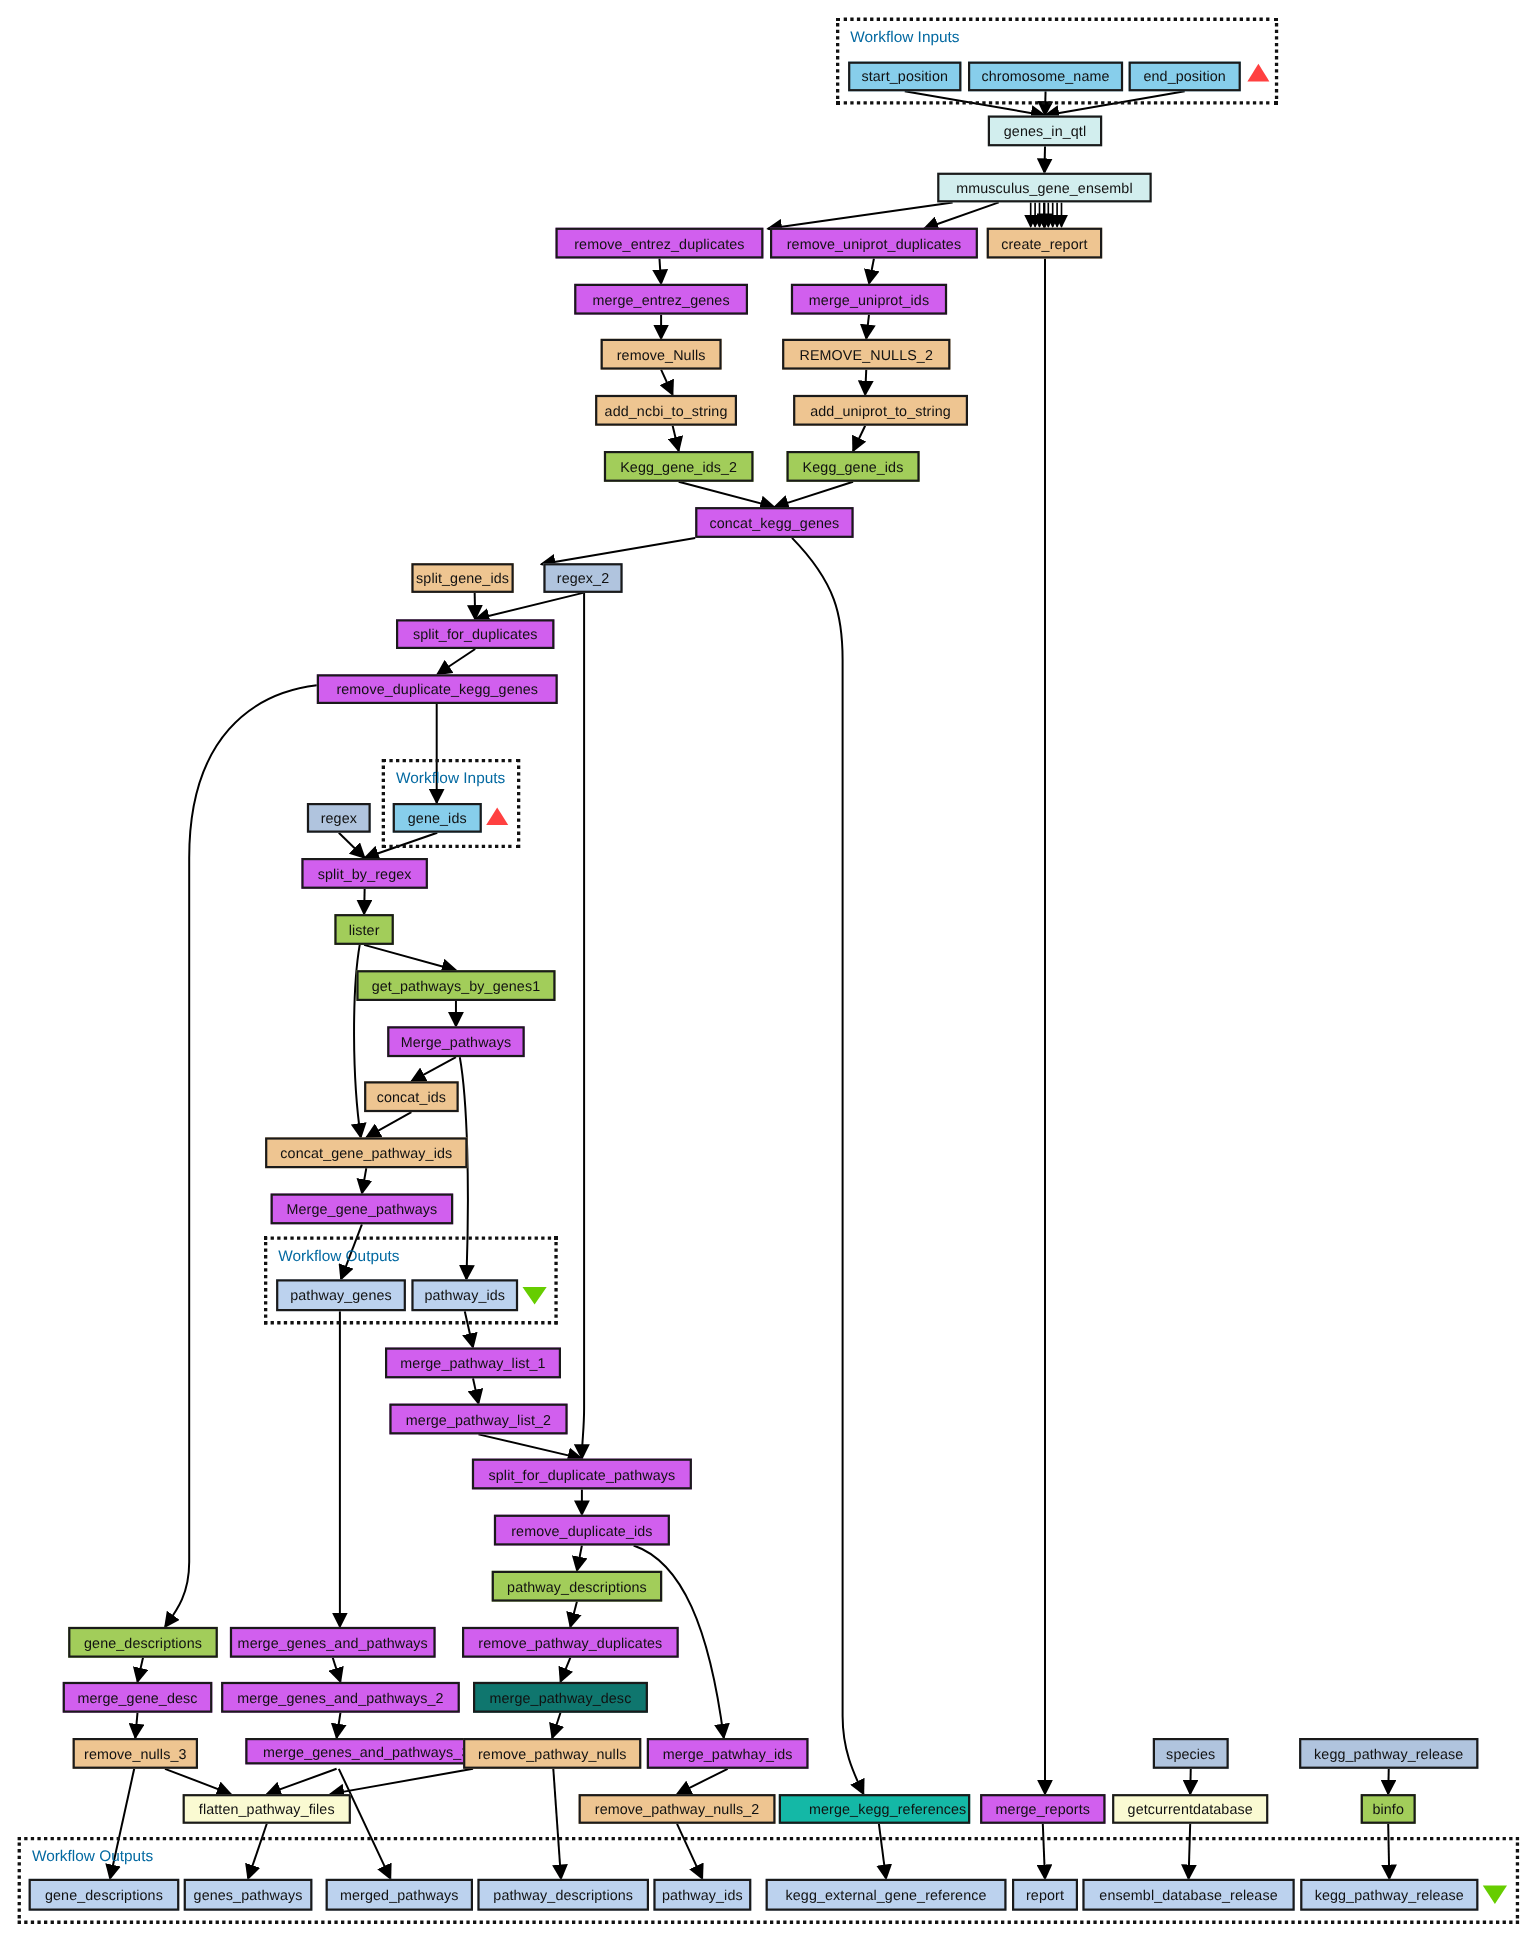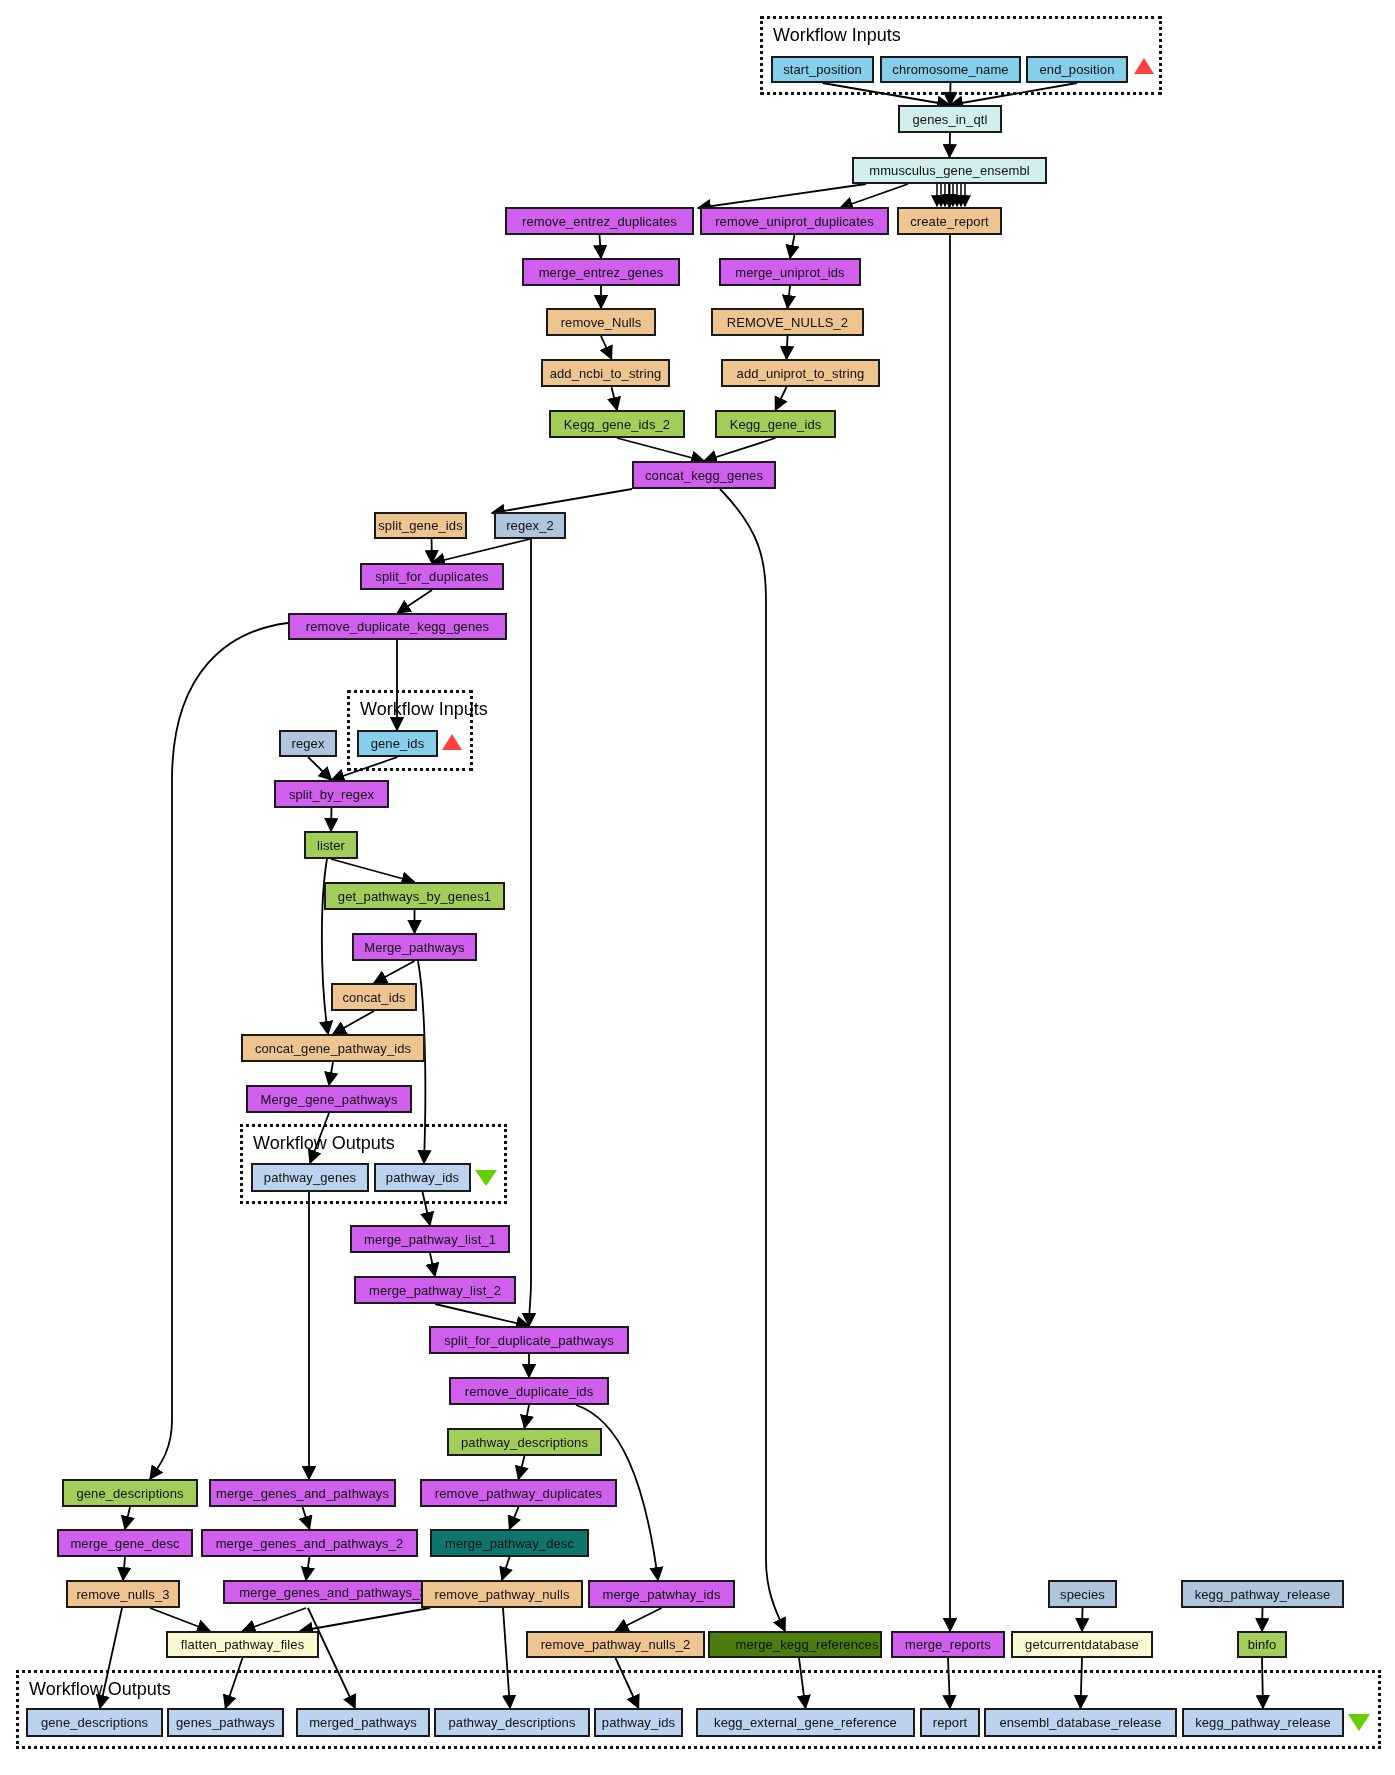--- a/index.html
+++ b/index.html
@@ -7,21 +7,21 @@
          font-family:"Liberation Sans", "DejaVu Sans", sans-serif; }
   #canvas { position:absolute; left:0; top:0; width:1395px; height:1775px; }
   #edges { position:absolute; left:0; top:0; width:1395px; height:1775px; pointer-events:none; }
   .node { position:absolute; box-sizing:border-box; border:2px solid #1a1a1a;
           display:flex; align-items:center; justify-content:center;
           font-size:13px; color:#111; white-space:nowrap; letter-spacing:0.1px;
           cursor:pointer; }
   .group { position:absolute; box-sizing:border-box; }
   .group.dotted { border:3px dotted #111; }
   .group.solid { border:2px solid #1a1a1a; background:#eff6fe; }
-  .group-label { position:absolute; left:10px; top:6px; font-size:18px; color:#000000; white-space:nowrap; }
+  .group-label { position:absolute; left:10px; top:6px; font-size:14px; color:#0369a1; white-space:nowrap; }
   .marker { position:absolute; width:0; height:0; }
 </style>
 </head>
 <body>
 
 <div id="canvas">
 
   <svg id="edges" xmlns="http://www.w3.org/2000/svg">
     <defs>
       <marker id="arrow" viewBox="0 0 10 10" refX="9" refY="5" markerWidth="8" markerHeight="8" orient="auto-start-reverse">
@@ -167,21 +167,21 @@
       <div class="node" style="left: 420px; top: 1479px; width: 197px; height: 28px; background: rgb(209, 95, 238);">remove_pathway_duplicates</div>
       <div class="node" style="left: 57px; top: 1529px; width: 136px; height: 28px; background: rgb(209, 95, 238);">merge_gene_desc</div>
       <div class="node" style="left: 201px; top: 1529px; width: 217px; height: 28px; background: rgb(209, 95, 238); text-align: right;">merge_genes_and_pathways_2</div>
       <div class="node" style="left: 430px; top: 1529px; width: 159px; height: 28px; background: #0f766e;">merge_pathway_desc</div>
       <div class="node" style="left: 66px; top: 1580px; width: 114px; height: 28px; background: rgb(238, 197, 145);">remove_nulls_3</div>
       <div class="node" style="left: 196px; top: 1580px; width: 220px; height: 24px; background: rgb(209, 95, 238); margin-left: 27px;">merge_genes_and_pathways_3</div>
       <div class="node" style="left: 421px; top: 1580px; width: 162px; height: 28px; background: rgb(238, 197, 145);">remove_pathway_nulls</div>
       <div class="node" style="left: 588px; top: 1580px; width: 147px; height: 28px; background: rgb(209, 95, 238);">merge_patwhay_ids</div>
       <div class="node" style="left: 166px; top: 1631px; width: 153px; height: 27px; background: rgb(250, 250, 210);">flatten_pathway_files</div>
       <div class="node" style="left: 526px; top: 1631px; width: 179px; height: 27px; background: rgb(238, 197, 145);">remove_pathway_nulls_2</div>
-      <div class="node" style="left: 708px; top: 1631px; width: 174px; height: 27px; background: #4d7c0f; padding-left: 24px;">merge_kegg_references</div>
+      <div class="node" style="left: 708px; top: 1631px; width: 174px; height: 27px; background: #14b8a6; padding-left: 24px;">merge_kegg_references</div>
       <div class="node" style="left: 891px; top: 1631px; width: 114px; height: 27px; background: rgb(209, 95, 238);">merge_reports</div>
       <div class="node" style="left: 1011px; top: 1631px; width: 142px; height: 27px; background: rgb(250, 250, 210);">getcurrentdatabase</div>
       <div class="node" style="left: 1048px; top: 1580px; width: 69px; height: 28px; background: rgb(176, 196, 222);">species</div>
       <div class="node" style="left: 1181px; top: 1580px; width: 163px; height: 28px; background: rgb(176, 196, 222);">kegg_pathway_release</div>
       <div class="node" style="left: 1237px; top: 1631px; width: 50px; height: 27px; background: rgb(162, 205, 90);">binfo</div>
       <div class="node" style="left: 26px; top: 1708px; width: 137px; height: 29px; background: rgb(188, 210, 238);">gene_descriptions</div>
       <div class="node" style="left: 167px; top: 1708px; width: 117px; height: 29px; background: rgb(188, 210, 238);">genes_pathways</div>
       <div class="node" style="left: 296px; top: 1708px; width: 134px; height: 29px; background: rgb(188, 210, 238);">merged_pathways</div>
       <div class="node" style="left: 434px; top: 1708px; width: 156px; height: 29px; background: rgb(188, 210, 238);">pathway_descriptions</div>
       <div class="node" style="left: 594px; top: 1708px; width: 89px; height: 29px; background: rgb(188, 210, 238);">pathway_ids</div>

